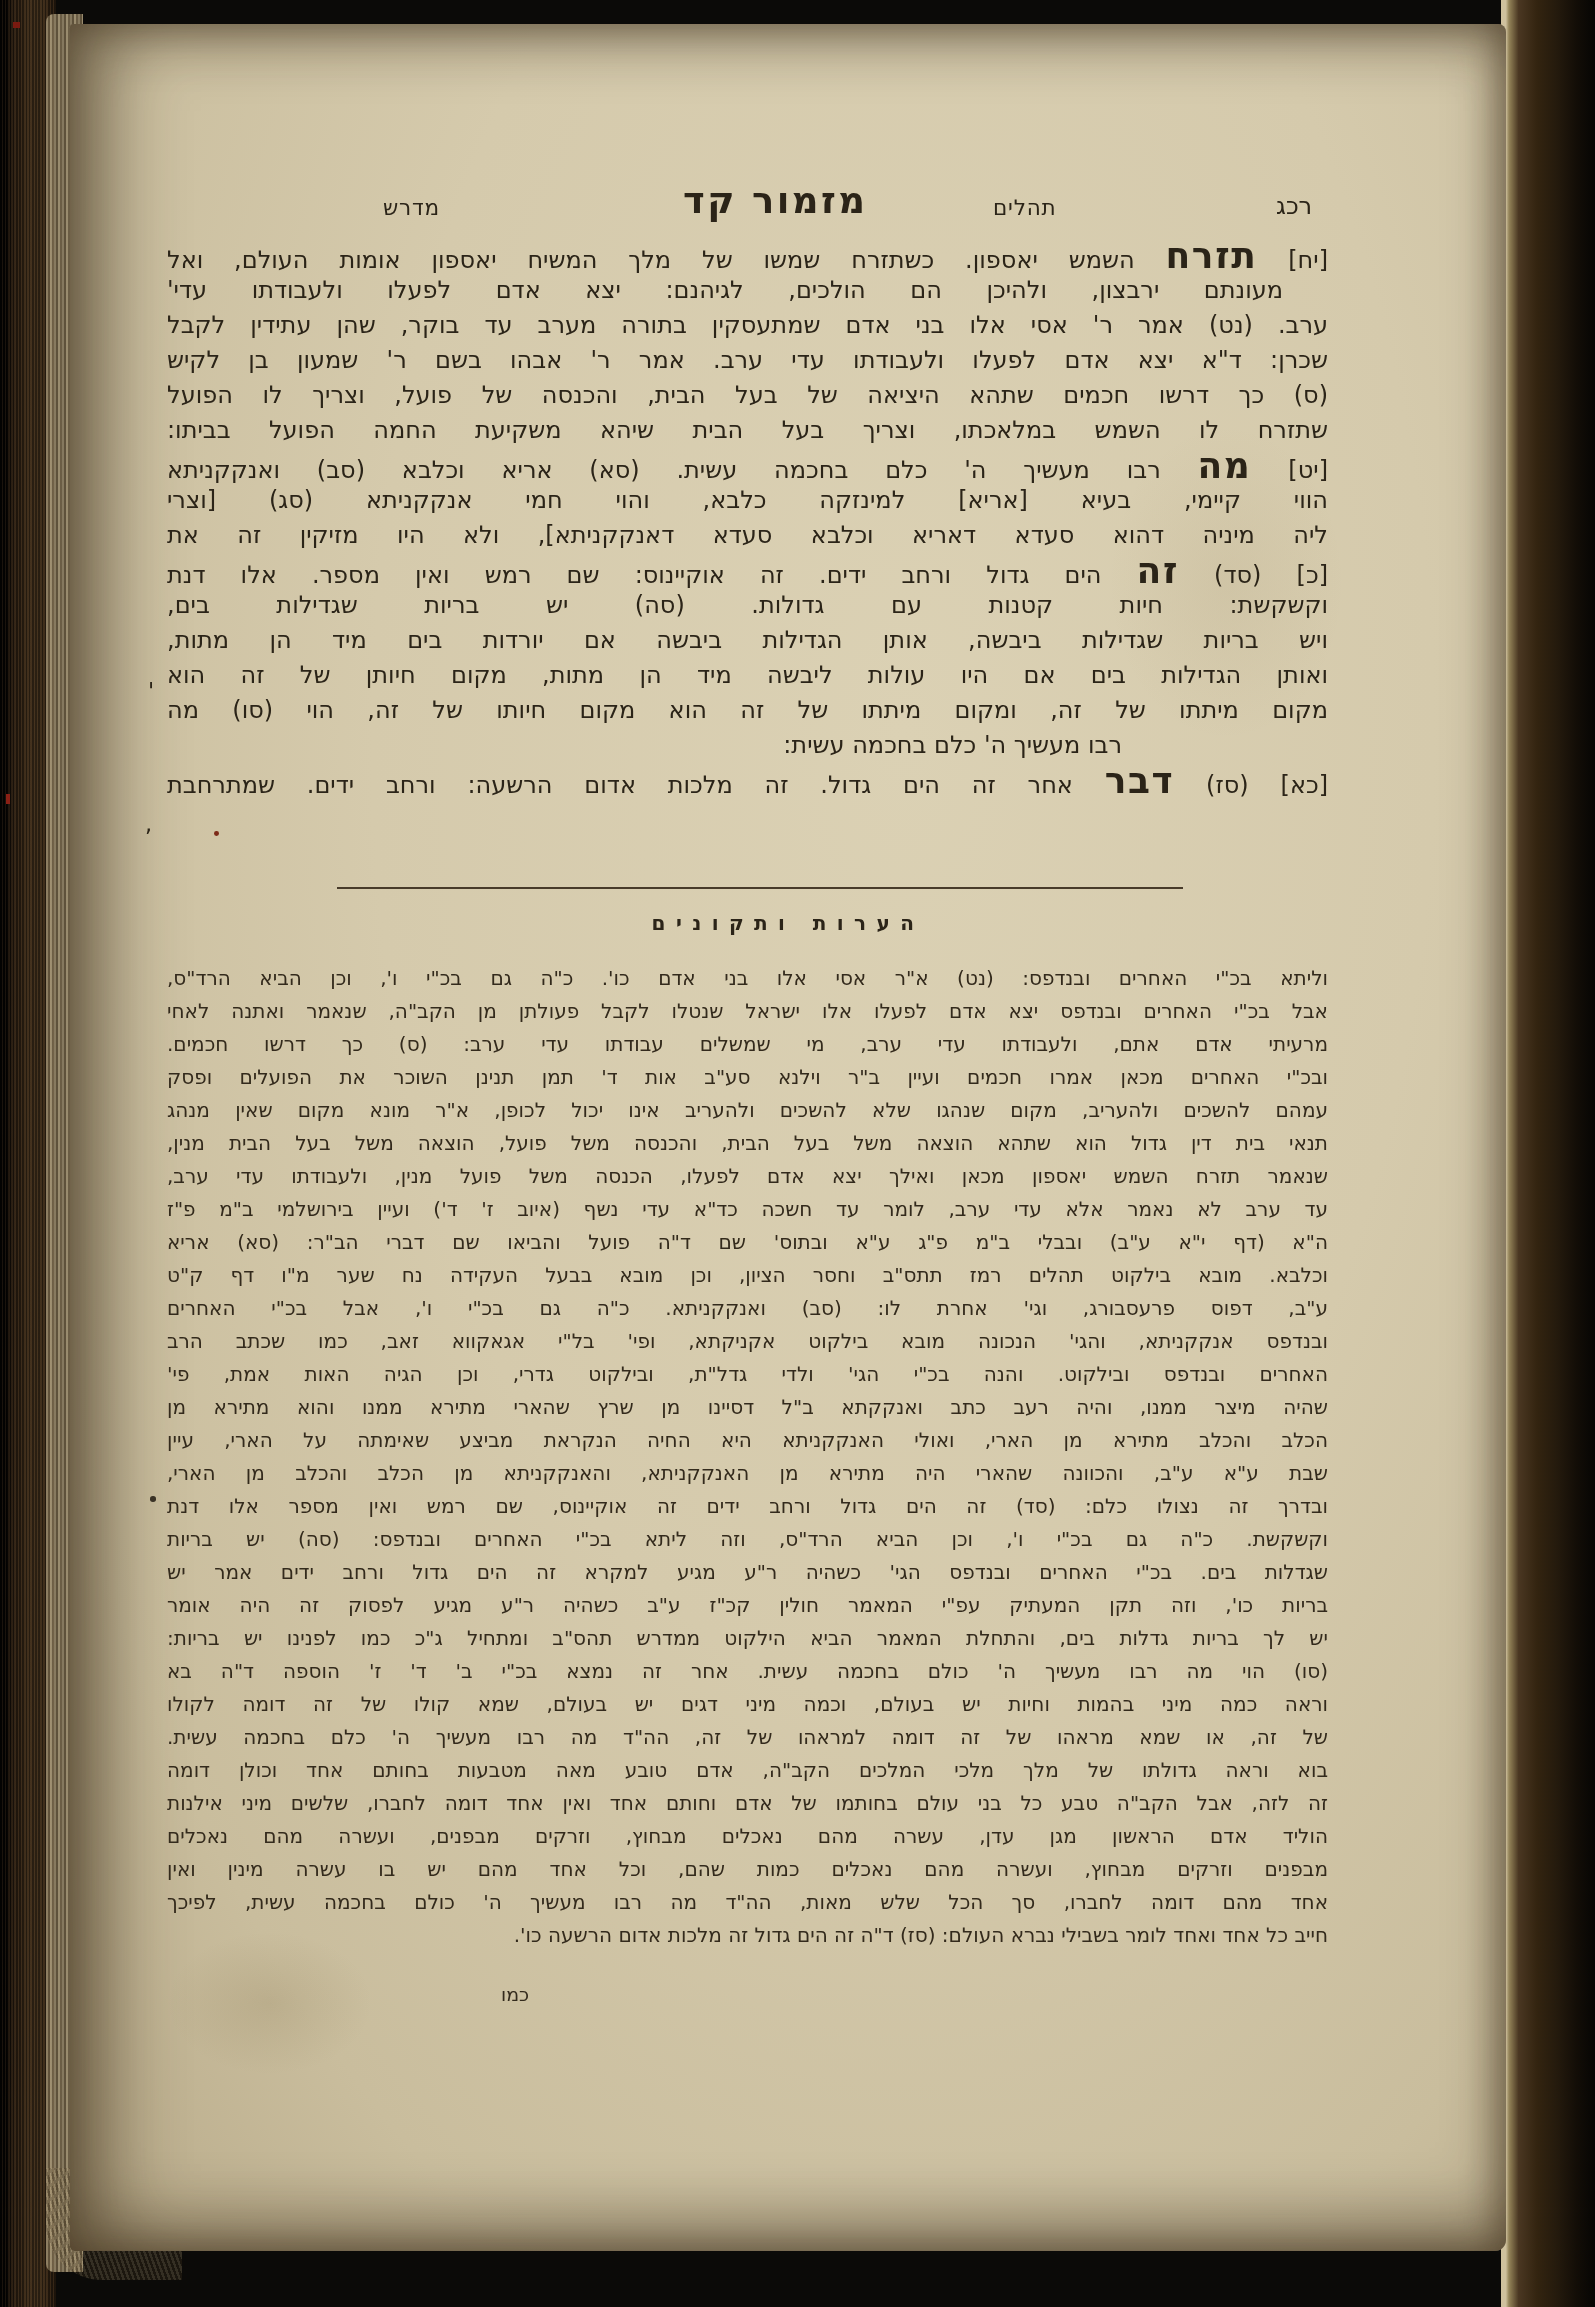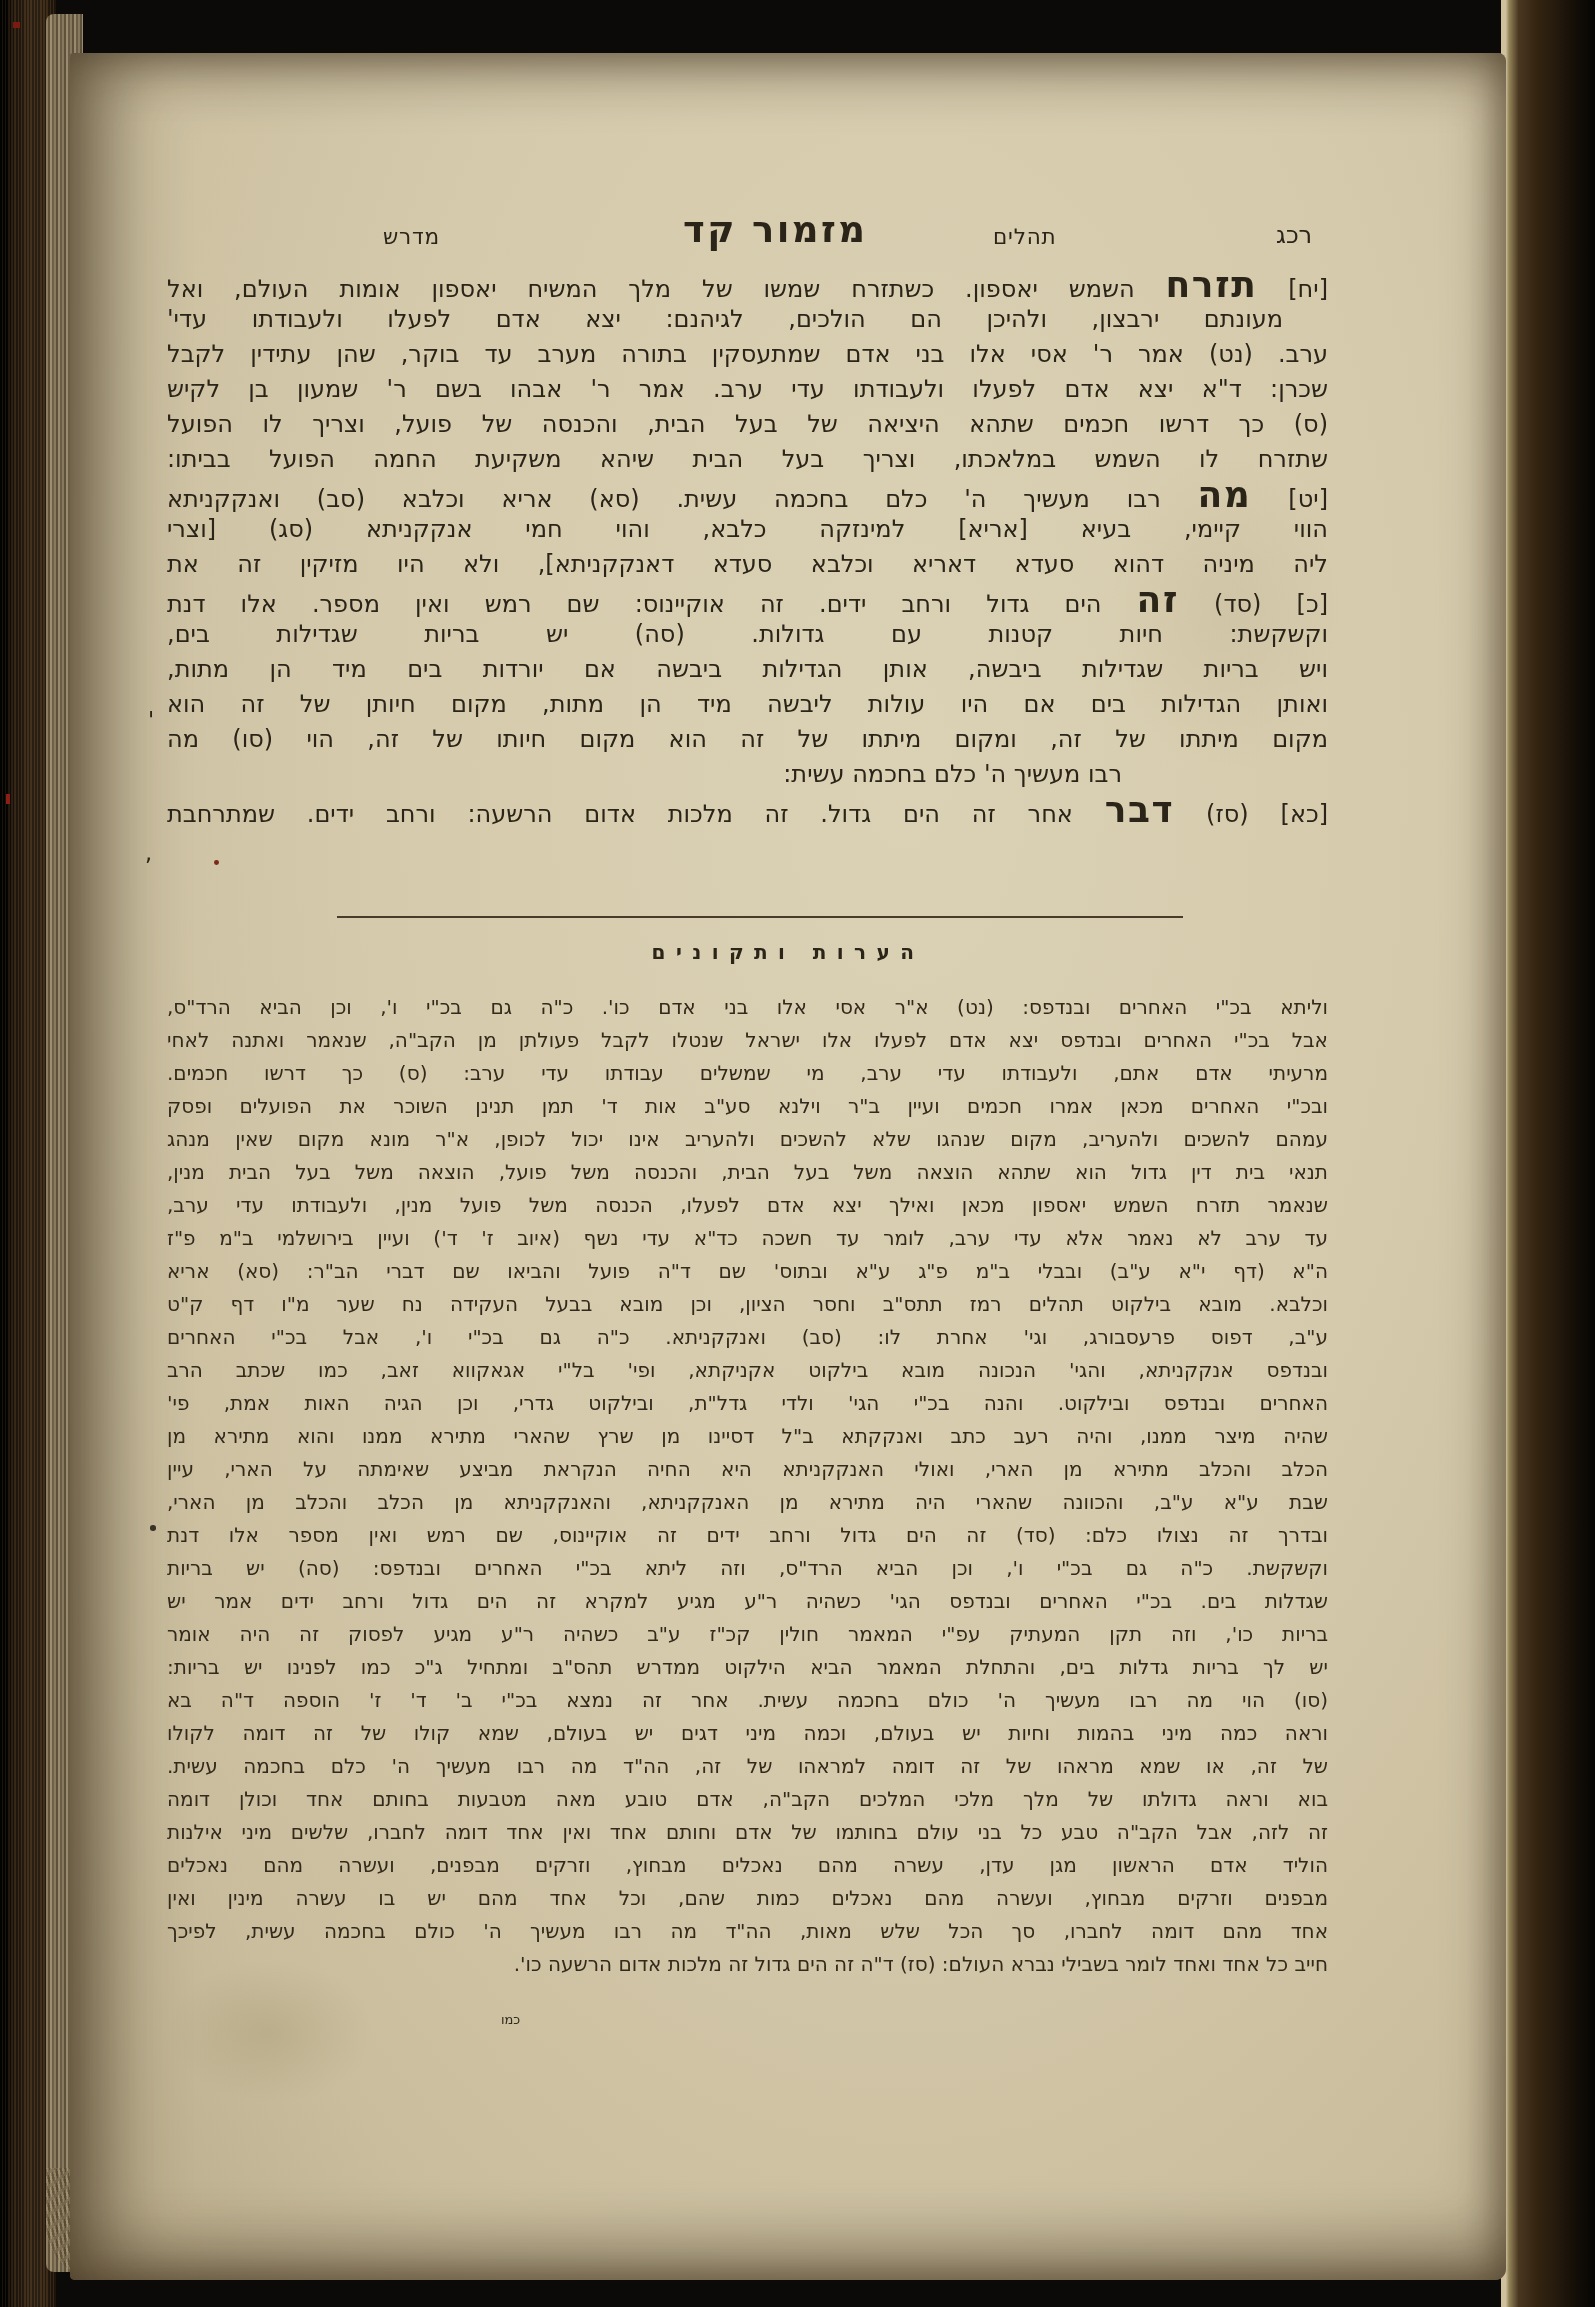--- a/index.html
+++ b/index.html
@@ -43,21 +43,20 @@
     position:absolute;left:70px;top:24px;width:1436px;height:2227px;
     background:
       radial-gradient(ellipse at 58% 32%, #dbd1b4 0%, #d5caac 45%, #c9bd9d 78%, #b7a988 100%);
     box-shadow:
       inset 44px 0 72px rgba(45,30,12,.42),
       inset -9.6px 0 28px rgba(45,30,12,.28),
       inset 0 -32px 64px rgba(45,30,12,.33),
       inset 0 20px 48px rgba(45,30,12,.22);
     border-radius:3.2px 8px 11.2px 4.8px;
     color:var(--ink,#2b2418);
-    margin-top:29px;
   }
   .stain1{position:absolute;left:96px;bottom:176px;width:207px;height:144px;border-radius:50%;
     background:radial-gradient(ellipse, rgba(110,90,50,.14), transparent 70%);}
   .stain2{position:absolute;right:160px;top:399px;width:239px;height:319px;border-radius:50%;
     background:radial-gradient(ellipse, rgba(120,100,60,.08), transparent 70%);}
 
   
   .header{position:absolute;left:0;top:158px;width:1436px;height:56px;}
   .h-small{position:absolute;font-size:21.5px;letter-spacing:0.8px;top:12.8px;}
   .pos-midrash{left:313px;}
@@ -82,21 +81,21 @@
     position:absolute;left:0;top:887px;width:1436px;text-align:center;
     font-size:20px;font-weight:bold;letter-spacing:10.4px;
   }
   .notes{position:absolute;left:97px;top:938px;width:1161px;direction:rtl;}
   .nline{
     font-size:20px;line-height:33px;height:33px;overflow:hidden;
     text-align:justify;text-align-last:justify;white-space:nowrap;
     color:#332a1c;
   }
   .nline.last{text-align-last:right;}
-  .catchword{position:absolute;left:431px;top:1959px;font-size:13px;color:#332a1c;}
+  .catchword{position:absolute;left:431px;top:1959px;font-size:19px;color:#332a1c;}
 
   
   .margin-mark{position:absolute;font-size:22.3px;color:#2b2418;}
   .mm-apos{left:78px;top:654px;}
   .mm-comma{left:75px;top:786px;}
   .mm-dot{left:80px;top:1472px;width:5.6px;height:5.6px;border-radius:50%;background:#3a3226;}
   .speck-red1{position:absolute;left:6.4px;top:794px;width:4px;height:9.6px;background:#8a2015;}
   .speck-red2{position:absolute;left:12.8px;top:22.3px;width:7.2px;height:5.6px;background:#7a1a10;}
   .speck-red3{position:absolute;left:144px;top:807px;width:4.8px;height:4.8px;border-radius:50%;background:#7c2a18;}
 </style>

